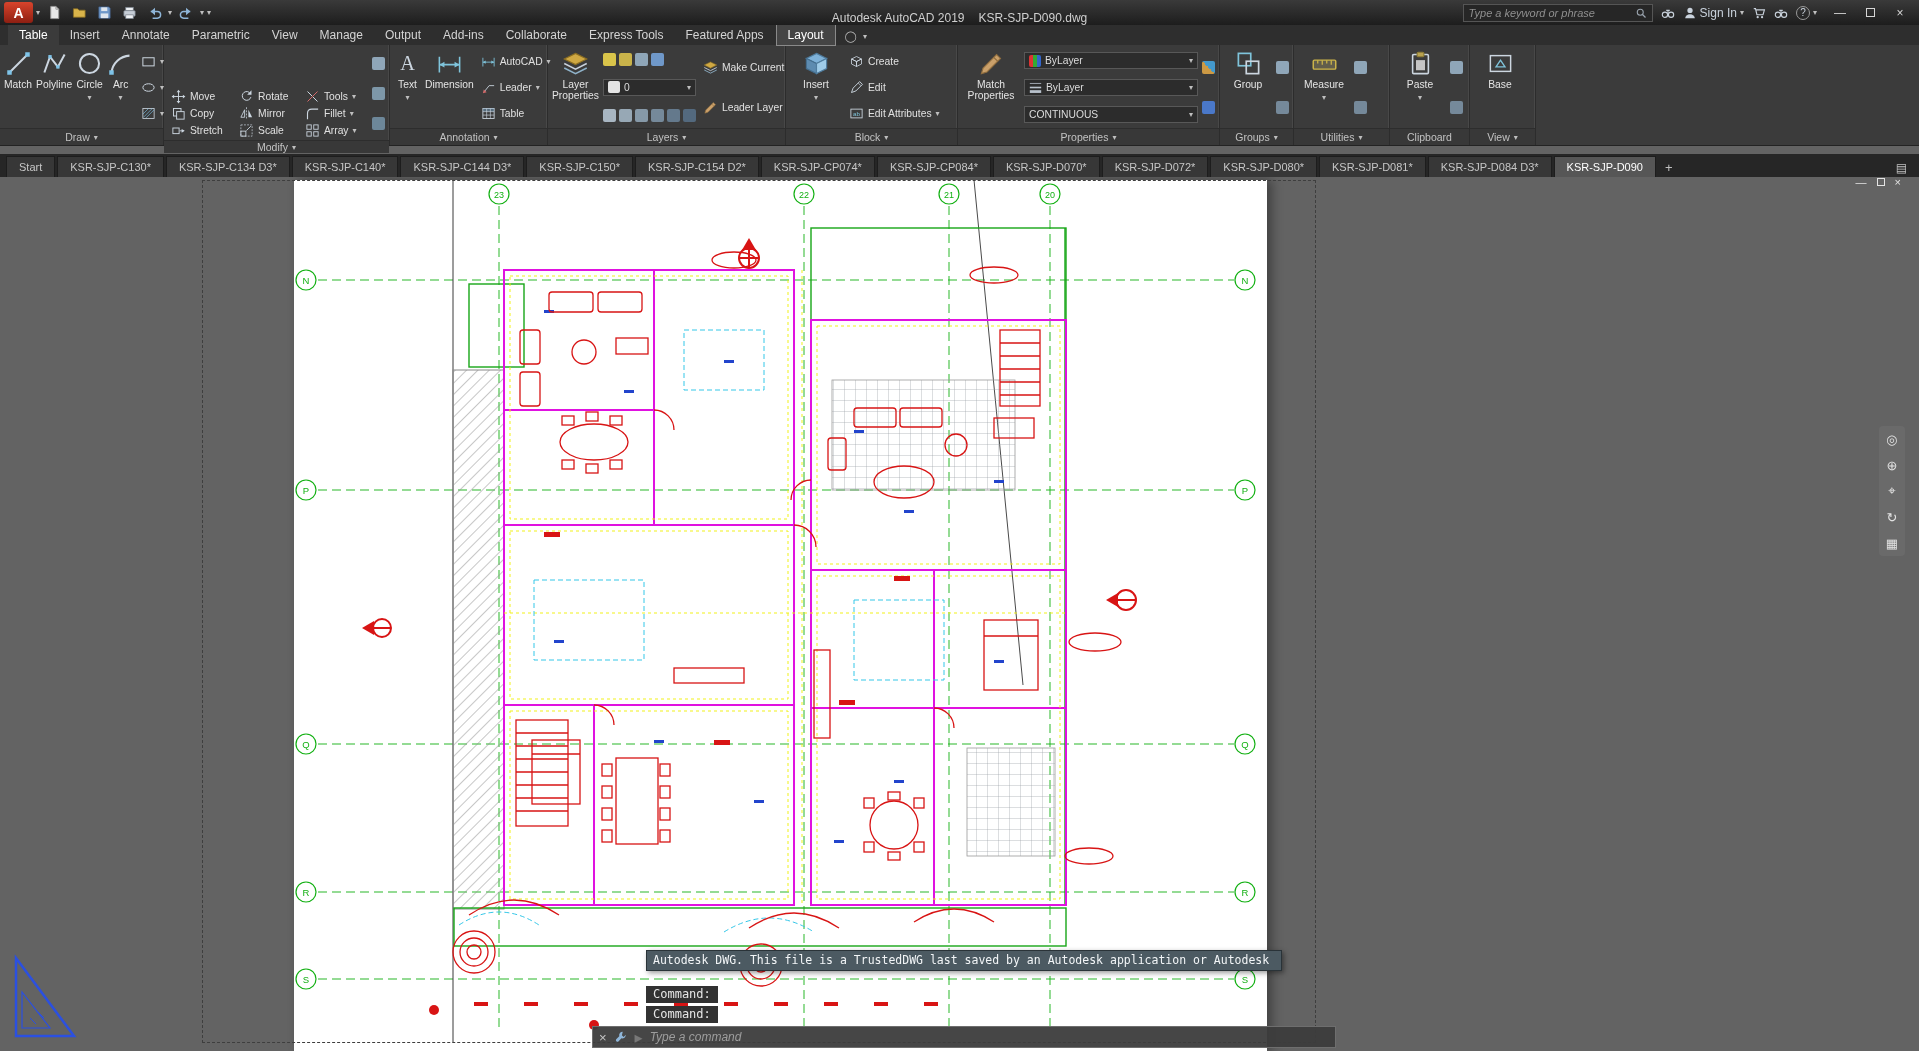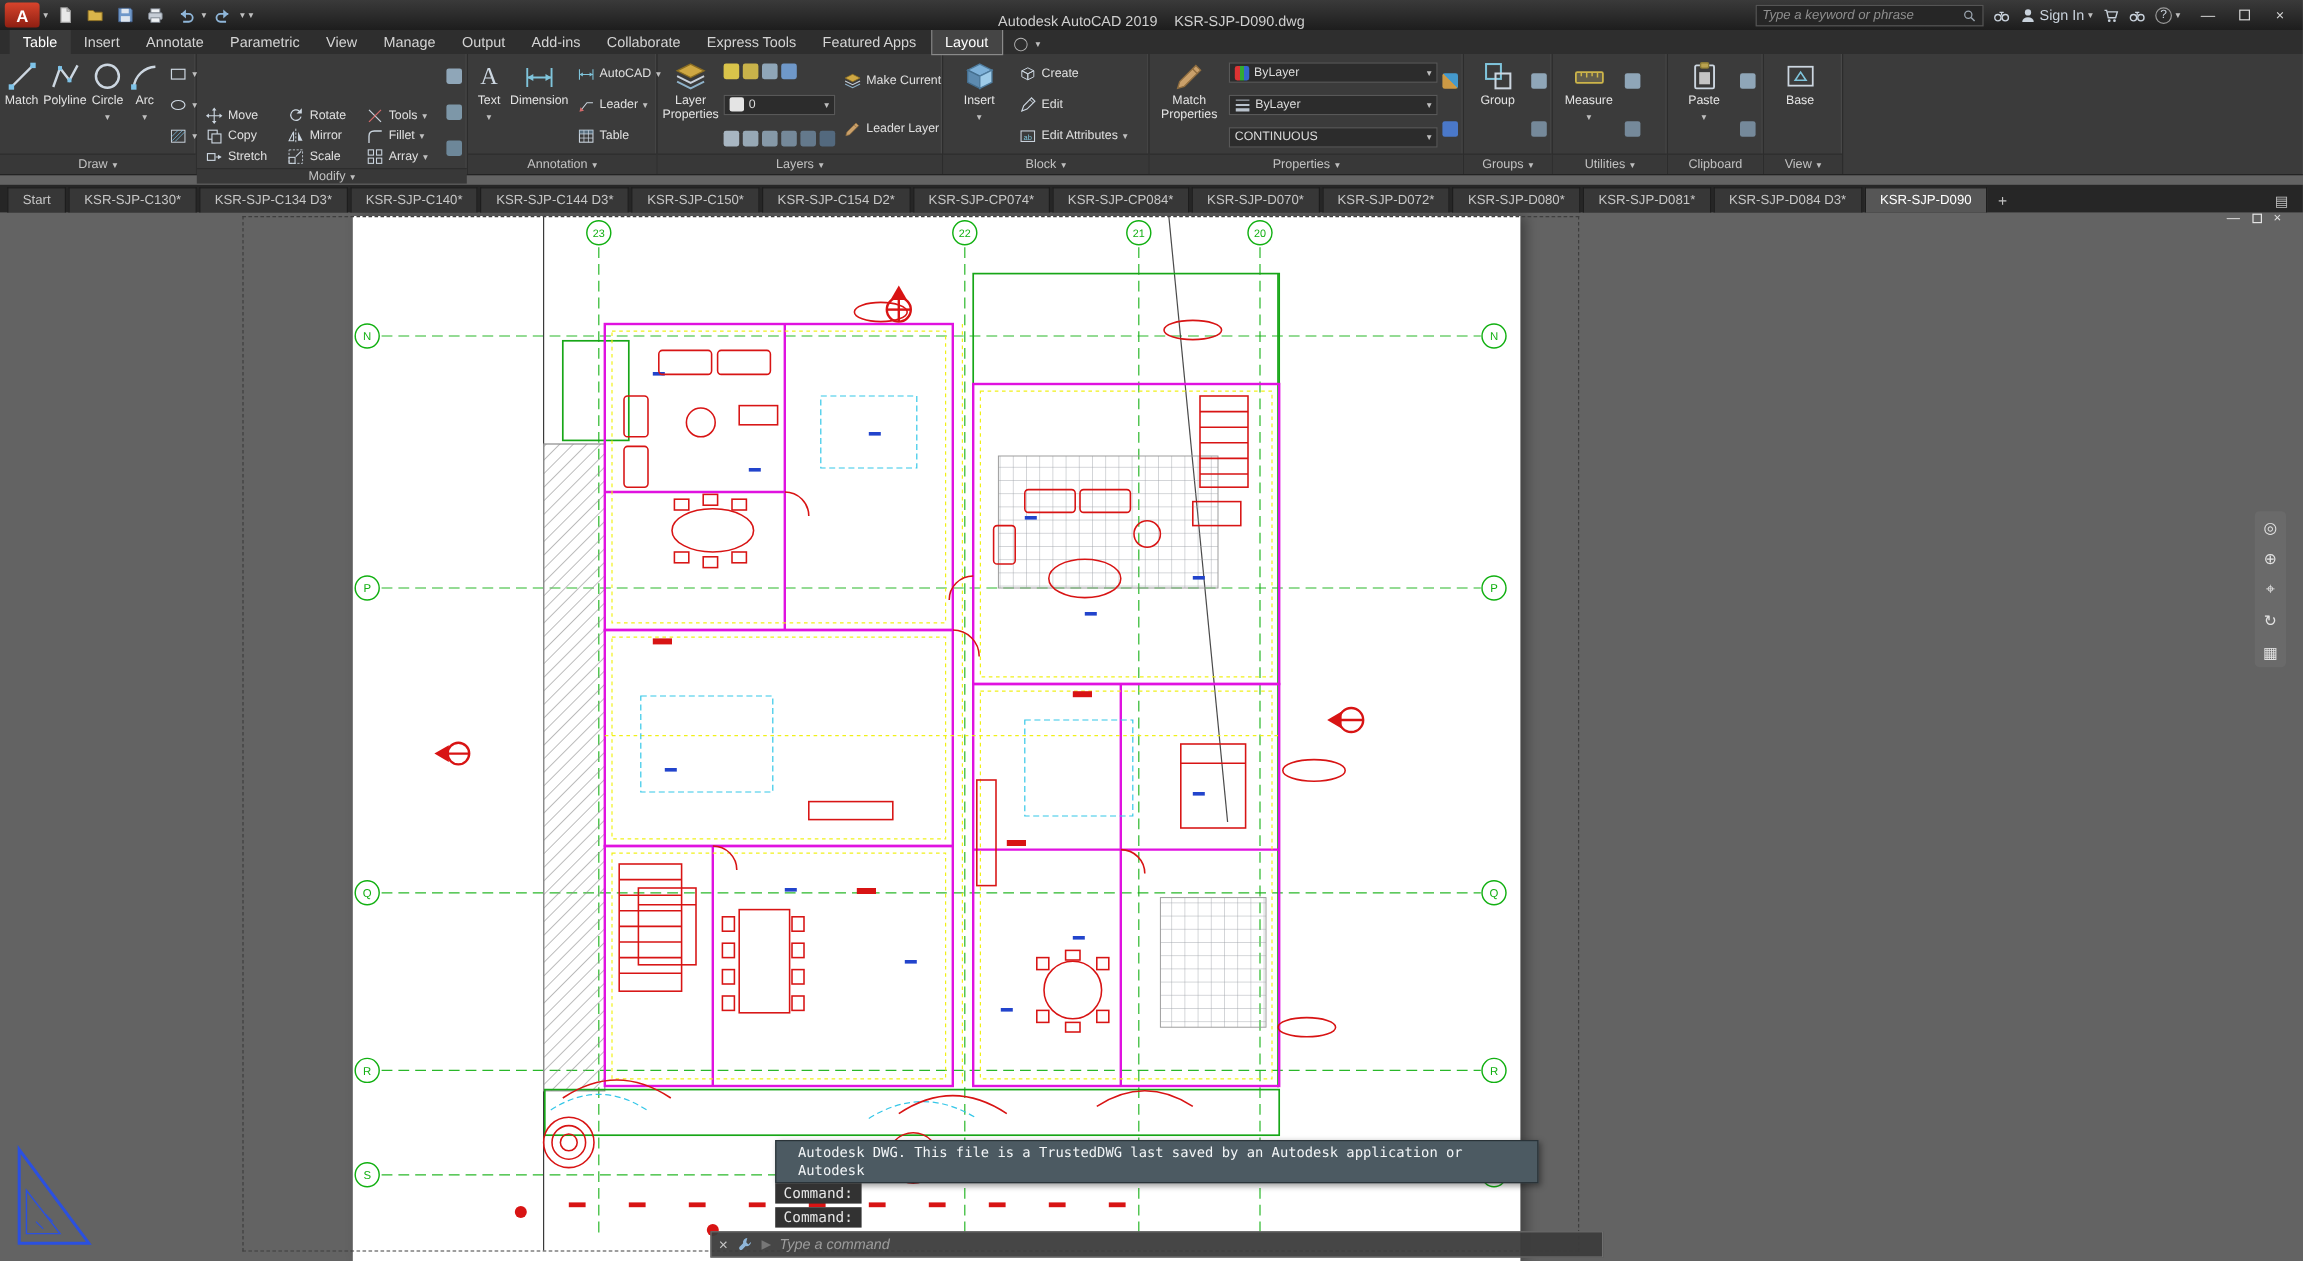--- a/index.html
+++ b/index.html
@@ -91,21 +91,21 @@
   .navbar { position:absolute; right:14px; top:257px; width:26px; z-index:4;
     background:rgba(120,120,120,.35); border-radius:4px; padding:3px 0;
     display:flex; flex-direction:column; align-items:center; gap:6px; }
   .navbtn { width:20px; height:20px; display:flex; align-items:center;
     justify-content:center; color:#e2e2e2; font-size:13px; }
   .ucs { position:absolute; left:8px; top:783px; z-index:4; }
 
   .tooltip { position:absolute; left:646px; top:781px; width:636px; z-index:6;
     background:#4c5a62; border:1px solid #2a3338; color:#f2f5f7;
     font-family:"DejaVu Sans Mono", monospace; font-size:11.5px; line-height:15px;
-    padding:2px 18px; box-shadow:2px 2px 5px rgba(0,0,0,.4); }
+    padding:2px 6px; box-shadow:2px 2px 5px rgba(0,0,0,.4); }
   .cmdchip { position:absolute; left:646px; z-index:6; background:#323232;
     color:#e6e6e6; font-family:"DejaVu Sans Mono", monospace; font-size:12px;
     padding:1px 7px 2px; }
   .cmdbar { position:absolute; left:592px; top:857px; width:744px; height:22px;
     z-index:7; background:rgba(60,60,60,.95); border:1px solid #6e6e6e;
     display:flex; align-items:center; padding:0 6px; gap:7px; }
   .cmdbar .x { color:#c6c6c6; font-size:13px; }
   .cmdbar svg { width:14px; height:14px; }
   .cmdghost { color:#9d9d9d; font-style:italic; font-size:12px; }
 </style>

